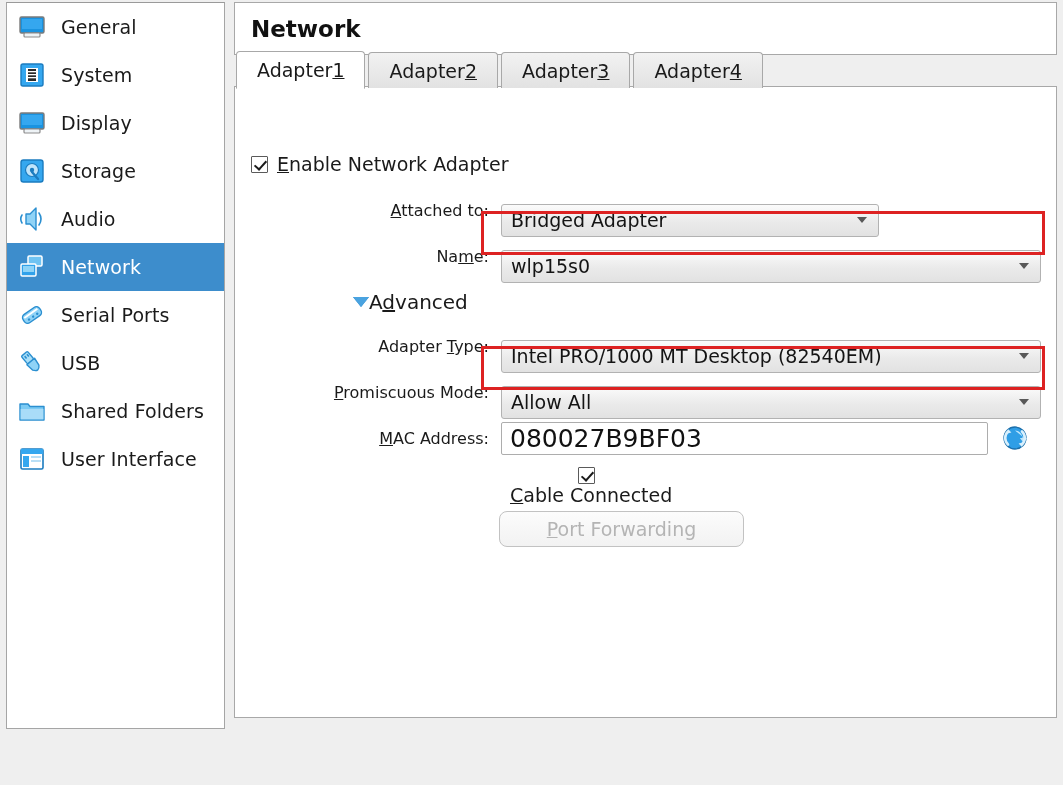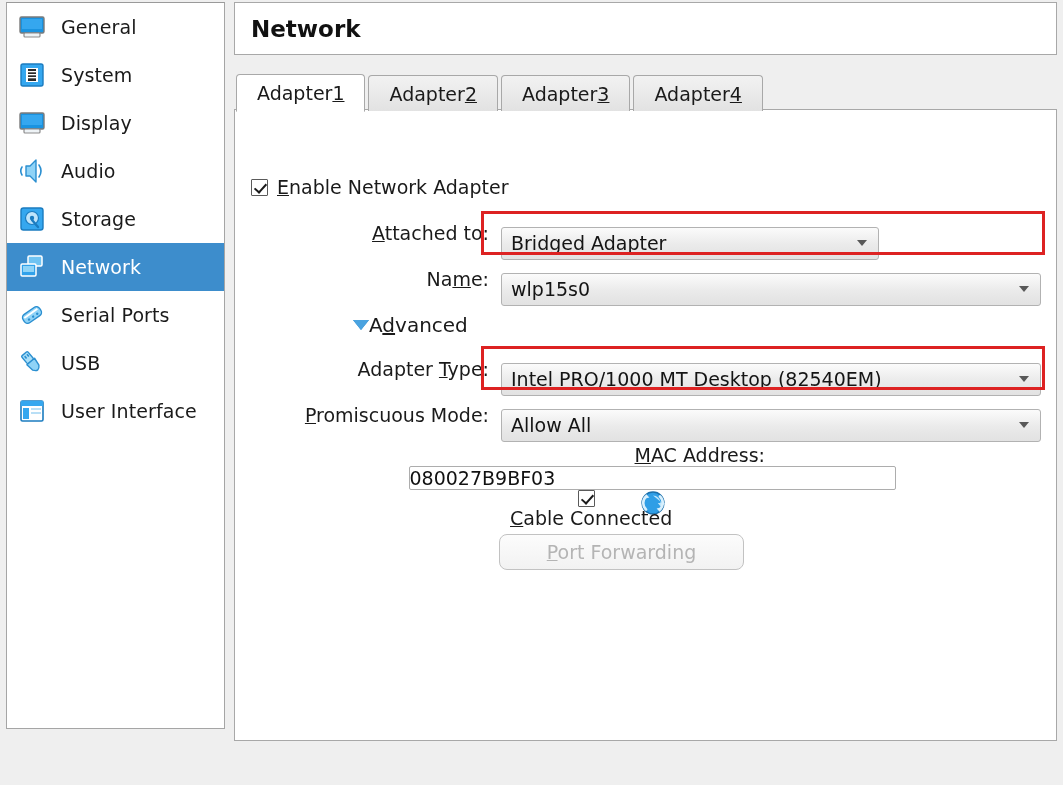--- a/index.html
+++ b/index.html
@@ -66,21 +66,21 @@
   }
   .title-text {
     font-size: 23px;
     font-weight: bold;
     color: #111;
   }
 
   
   .tabarea {
     position: absolute;
-    left: 0; top: 71px;
+    left: 0; top: 48px;
     width: 765px; height: 668px;
   }
   .tabstrip {
     position: absolute;
     left: 2px; top: 0;
     height: 38px;
     display: flex;
     align-items: flex-end;
     z-index: 3;
   }
@@ -123,21 +123,21 @@
 
   
   .form { position: relative; width: 100%; height: 100%; }
   .row {
     position: absolute;
     display: flex;
     align-items: center;
     height: 34px;
   }
   .lbl {
-    font-size: 19px;
+    font-size: 16px;
     color: #1a1a1a;
     text-align: right;
     white-space: nowrap;
   }
   .lbl u { text-decoration: underline; }
 
   
   .cbx {
     width: 17px; height: 17px;
     border: 1px solid #5a5a5a;
@@ -186,21 +186,22 @@
   }
 
   
   .tinput {
     height: 33px;
     background: #ffffff;
     border: 1px solid #adadad;
     border-radius: 2px;
     display: flex;
     align-items: center;
-    font-size: 19px;
+    padding-left: 8px;
+    font-size: 25px;
     color: #111;
   }
 
   
   .pbtn {
     height: 36px;
     border: 1px solid #c2c2c2;
     border-radius: 8px;
     background: linear-gradient(to bottom, #fcfcfc 0%, #f2f2f2 100%);
     display: flex;
@@ -278,38 +279,38 @@
           <rect x="5" y="7" width="20" height="10" fill="#35a7ef"></rect>
           <rect x="7" y="21" width="16" height="4" rx="1" fill="#eef3f6" stroke="#8c8c8c" stroke-width="1.2"></rect>
         </svg>
       </span>
       <span class="side-label">Display</span>
     </div>
 
     <div class="side-item">
       <span class="side-ico">
         <svg width="30" height="30" viewBox="0 0 30 30">
-          <path d="M13 10 L19 4 L19 26 L13 20 L9 20 L9 10 Z" fill="#8fd3f7" stroke="#2b8fd0" stroke-width="1.4" stroke-linejoin="round"></path>
-          <path d="M5 11 Q2.5 15 5 19" fill="none" stroke="#2b8fd0" stroke-width="1.6" stroke-linecap="round"></path>
-          <path d="M22 9 Q26 15 22 21" fill="none" stroke="#2b8fd0" stroke-width="1.6" stroke-linecap="round"></path>
-        </svg>
-      </span>
-      <span class="side-label">Audio</span>
-    </div>
-
-    <div class="side-item">
-      <span class="side-ico">
-        <svg width="30" height="30" viewBox="0 0 30 30">
           <rect x="4" y="4" width="22" height="22" rx="2.5" fill="#35a7ef" stroke="#1b7cc0" stroke-width="1.4"></rect>
           <circle cx="15" cy="14" r="6.5" fill="#bfe4fb" stroke="#1b7cc0" stroke-width="1.2"></circle>
           <circle cx="15" cy="14" r="2.2" fill="#1b7cc0"></circle>
           <path d="M15 16 L21 23" stroke="#1b7cc0" stroke-width="2.4" stroke-linecap="round"></path>
         </svg>
       </span>
       <span class="side-label">Storage</span>
+    </div>
+
+    <div class="side-item">
+      <span class="side-ico">
+        <svg width="30" height="30" viewBox="0 0 30 30">
+          <path d="M13 10 L19 4 L19 26 L13 20 L9 20 L9 10 Z" fill="#8fd3f7" stroke="#2b8fd0" stroke-width="1.4" stroke-linejoin="round"></path>
+          <path d="M5 11 Q2.5 15 5 19" fill="none" stroke="#2b8fd0" stroke-width="1.6" stroke-linecap="round"></path>
+          <path d="M22 9 Q26 15 22 21" fill="none" stroke="#2b8fd0" stroke-width="1.6" stroke-linecap="round"></path>
+        </svg>
+      </span>
+      <span class="side-label">Audio</span>
     </div>
 
     <div class="side-item selected">
       <span class="side-ico">
         <svg width="30" height="30" viewBox="0 0 30 30">
           <rect x="11" y="4" width="14" height="10" rx="1.2" fill="#6fc3f2" stroke="#ffffff" stroke-width="1.5"></rect>
           <rect x="4" y="12" width="15" height="12" rx="1.2" fill="#31a1ea" stroke="#ffffff" stroke-width="1.5"></rect>
           <rect x="6" y="14" width="11" height="6" fill="#8fd4f7"></rect>
         </svg>
       </span>
@@ -338,20 +339,29 @@
             <rect x="11" y="3" width="8" height="10" rx="1.2" fill="#aadff8" stroke="#2b8fd0" stroke-width="1.4"></rect>
             <rect x="13" y="5" width="1.6" height="3" fill="#2b8fd0"></rect>
             <rect x="16" y="5" width="1.6" height="3" fill="#2b8fd0"></rect>
             <path d="M10 13 L20 13 L19 21 Q15 27 11 21 Z" fill="#8fd3f7" stroke="#2b8fd0" stroke-width="1.4" stroke-linejoin="round"></path>
           </g>
         </svg>
       </span>
       <span class="side-label">USB</span>
     </div>
 
+    <div class="side-item">
+      <span class="side-ico">
+        <svg width="30" height="30" viewBox="0 0 30 30">
+          <path d="M3 8 L11 8 L13 10.5 L27 10.5 L27 24 L3 24 Z" fill="#7ccbf4" stroke="#2b8fd0" stroke-width="1.4" stroke-linejoin="round"></path>
+          <rect x="3.6" y="13" width="22.8" height="10.4" fill="#a9dcf8"></rect>
+        </svg>
+      </span>
+      <span class="side-label">Shared Folders</span>
+    </div>
 
     <div class="side-item">
       <span class="side-ico">
         <svg width="30" height="30" viewBox="0 0 30 30">
           <rect x="4" y="5" width="22" height="20" rx="1.5" fill="#ffffff" stroke="#1b7cc0" stroke-width="1.6"></rect>
           <rect x="4" y="5" width="22" height="5" fill="#35a7ef"></rect>
           <rect x="6" y="12" width="6" height="11" fill="#35a7ef"></rect>
           <rect x="14" y="12" width="10" height="2" fill="#b9dff6"></rect>
           <rect x="14" y="16" width="10" height="2" fill="#b9dff6"></rect>
         </svg>
@@ -426,21 +436,21 @@
           </div>
 
           <div class="row" style="left:16px; top:288px; width:790px;">
             <span class="lbl" style="width:238px;"><u>P</u><span>romiscuous Mode:</span></span>
             <div class="combo" style="margin-left:12px; width:540px;">
               <span>Allow All</span>
               <span class="arrow"></span>
             </div>
           </div>
 
-          <div class="row" style="left:16px; top:334px; width:790px;flex-direction:column;">
+          <div class="row" style="left:16px; top:334px; width:790px;">
             <span class="lbl" style="width:238px;"><u>M</u><span>AC Address:</span></span>
             <div class="tinput" style="margin-left:12px; width:487px;">
               <span>080027B9BF03</span>
             </div>
             <span class="refresh-ico" style="position:static; margin-left:14px;">
               <svg width="26" height="26" viewBox="0 0 26 26">
                 <circle cx="13" cy="13" r="11" fill="#2f9ee6" stroke="#1b6fab" stroke-width="1.3"></circle>
                 <path d="M13 5.5 A7.5 7.5 0 0 1 20.5 13 L17.8 13 L21.4 17.6 L25 13 L22.3 13" fill="#bfe6fb"></path>
                 <path d="M6 6.5 A9 9 0 0 0 6 19.5" fill="none" stroke="#d9f0fd" stroke-width="2.6" stroke-linecap="round"></path>
                 <path d="M20 19.5 A9 9 0 0 0 20 6.5" fill="none" stroke="#d9f0fd" stroke-width="2.6" stroke-linecap="round"></path>

